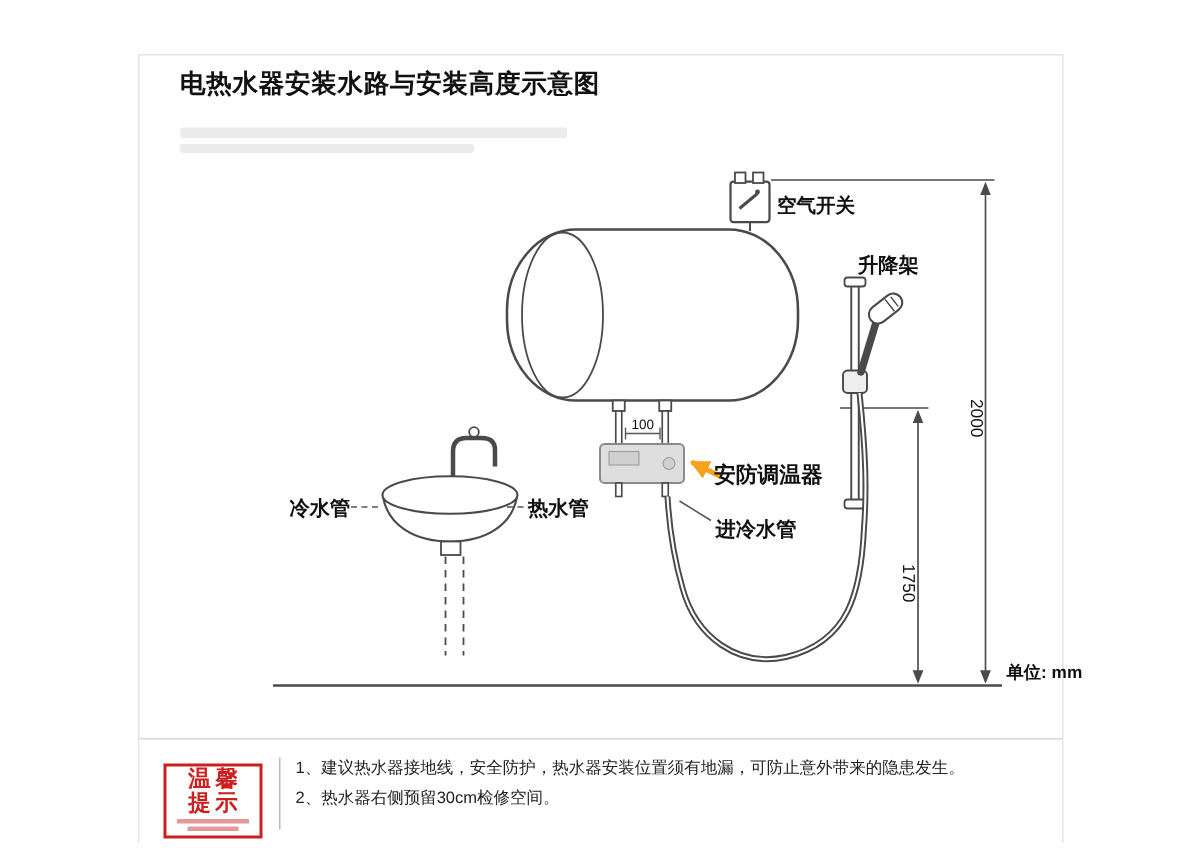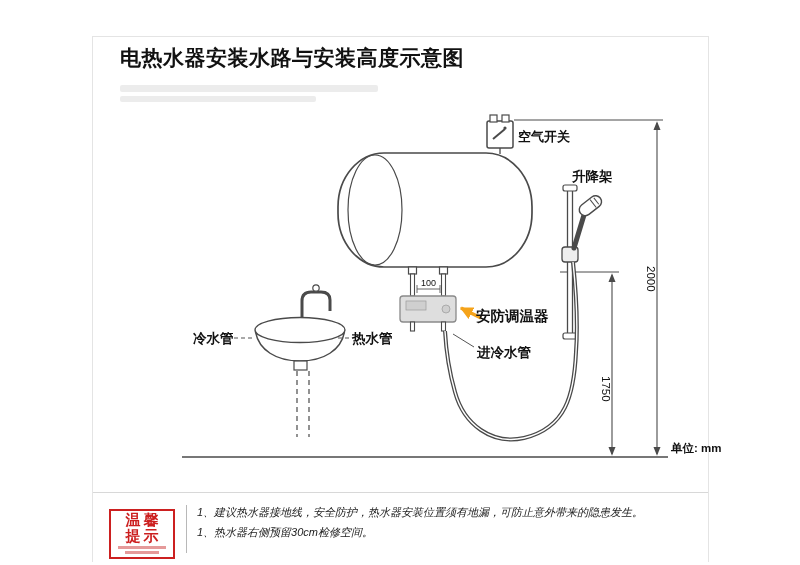--- a/index.html
+++ b/index.html
@@ -6,41 +6,41 @@
   .page {
     position:relative; width:800px; height:565px; background:#ffffff;
     font-family:"Liberation Sans", sans-serif; overflow:hidden;
   }
   .frame {
     position:absolute; left:92px; top:36px; width:617px; height:526px;
     border:1px solid #e4e4e4; box-sizing:border-box;
   }
   .title {
     position:absolute; left:120px; top:44px; margin:0;
-    font-size:21px; font-weight:bold; color:#111; letter-spacing:0.5px;
+    font-size:17px; font-weight:bold; color:#111; letter-spacing:0.5px;
   }
   .ghost { position:absolute; background:#ececec; border-radius:2px; }
   .ghost1 { left:120px; top:85px; width:258px; height:7px; }
   .ghost2 { left:120px; top:96px; width:196px; height:6px; }
   svg.diagram { position:absolute; left:0; top:0; }
   svg text { font-family:"Liberation Sans", sans-serif; fill:#111; }
 
   .tips-area {
     position:absolute; left:93px; top:492px; width:615px; height:70px;
     border-top:1px solid #d8d8d8; box-sizing:border-box; background:#fff;
   }
   .warm-box {
     position:absolute; left:16px; top:16px; width:66px; height:50px;
     border:2px solid #cc2020; box-sizing:border-box; text-align:center; padding-top:1px;
   }
   .warm-line { font-size:15px; font-weight:bold; color:#cc2020; line-height:16px; letter-spacing:3px; text-indent:3px;text-align:center; }
   .tiny-bar { display:block; height:3px; background:#e59a9a; margin:2px auto 0; width:48px; }
   .tiny-bar.short { width:34px; }
   .tips-divider { position:absolute; left:93px; top:12px; width:1px; height:48px; background:#b8b8b8; }
-  .tips-list { position:absolute; left:104px; top:13px; right:6px;font-style:italic; }
+  .tips-list { position:absolute; left:104px; top:13px; right:6px; }
   .tips-list p { margin:0 0 8px 0; font-size:11px; color:#222; line-height:12px; white-space:nowrap; }
 </style>
 </head>
 <body>
 
 <div class="page">
 
   <div class="frame"></div>
 
   <h1 class="title">电热水器安装水路与安装高度示意图</h1>
@@ -146,17 +146,17 @@
   <div class="tips-area">
     <div class="warm-box">
       <div class="warm-line">温馨</div>
       <div class="warm-line">提示</div>
       <span class="tiny-bar"></span>
       <span class="tiny-bar short"></span>
     </div>
     <div class="tips-divider"></div>
     <div class="tips-list">
       <p>1、建议热水器接地线，安全防护，热水器安装位置须有地漏，可防止意外带来的隐患发生。</p>
-      <p>1、热水器右侧预留30cm检修空间。</p>
+      <p>2、热水器右侧预留30cm检修空间。</p>
     </div>
   </div>
 
 </div>
 
 </body></html>

